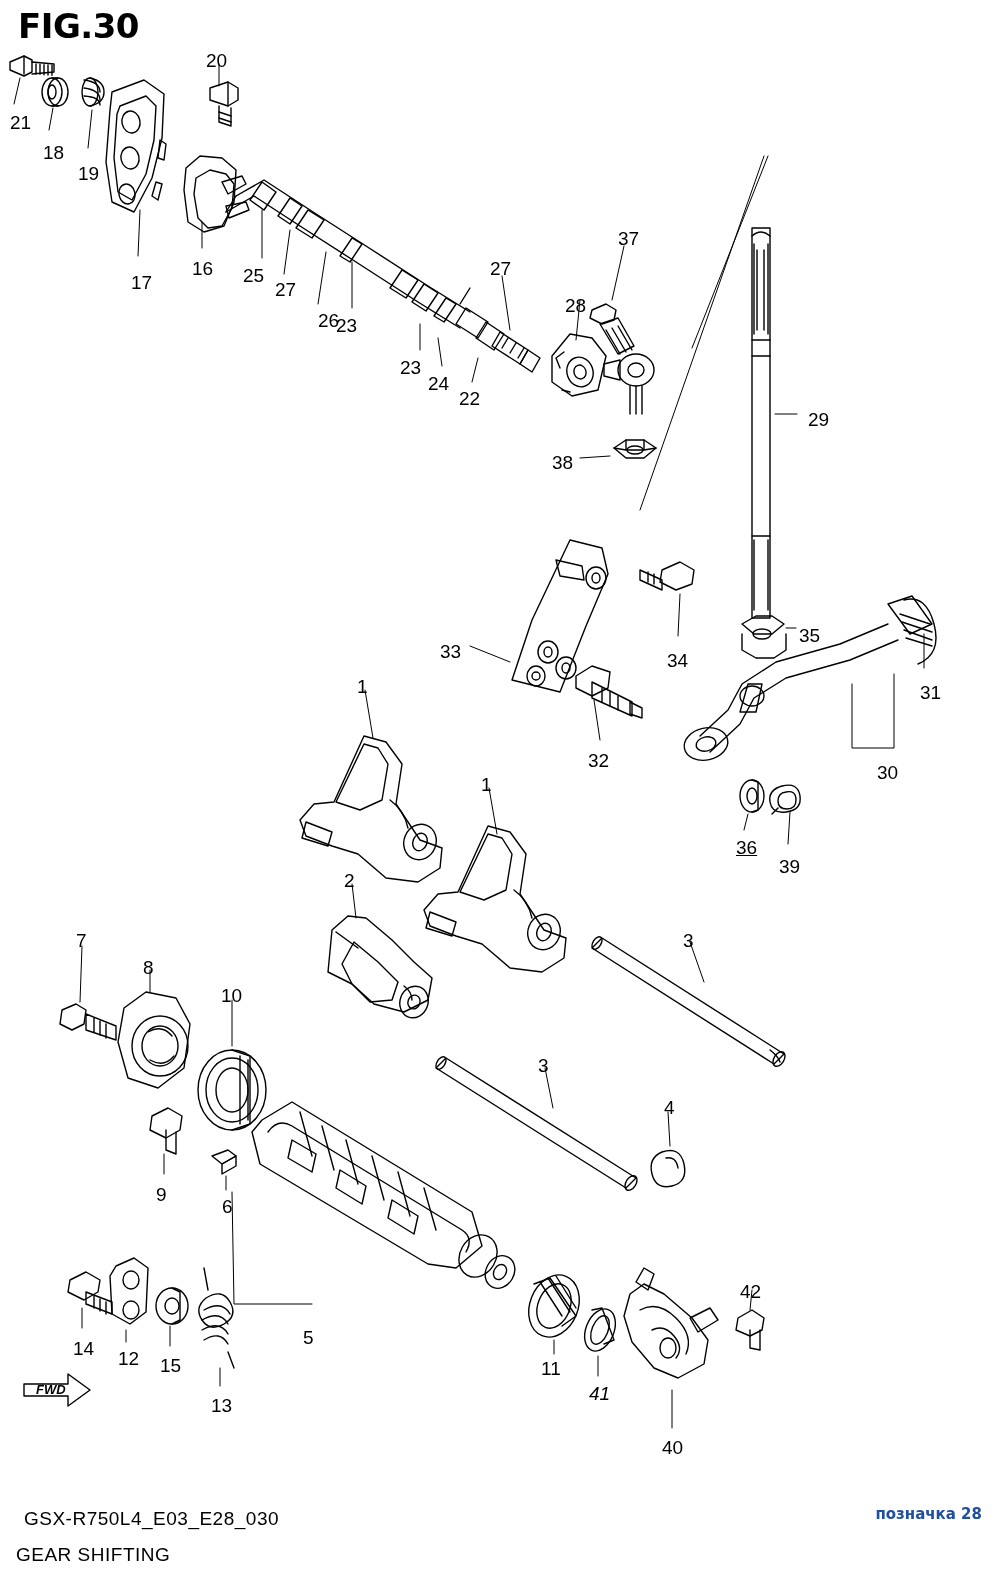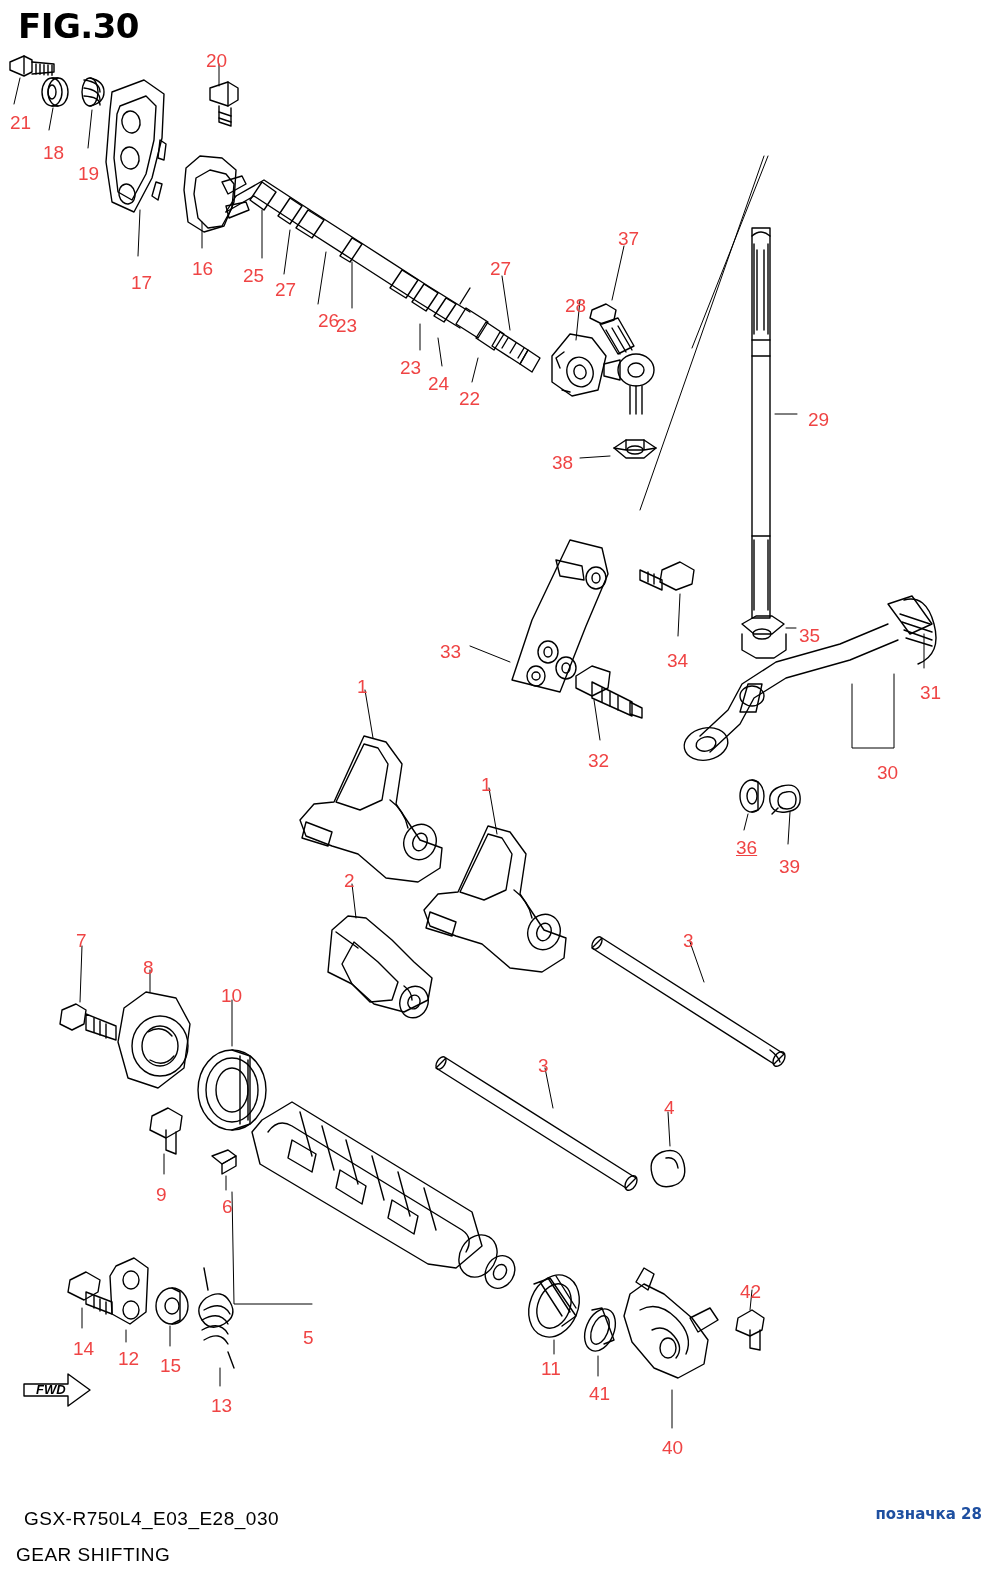--- a/index.html
+++ b/index.html
@@ -63,21 +63,21 @@
     font-size: 17px;
     font-weight: bold;
     color: #1e4fa0;
     text-align: right;
     font-family: "DejaVu Sans", sans-serif;
   }
   .callout {
     position: absolute;
     font-size: 19px;
     font-family: "Liberation Sans", sans-serif;
-    color: #ef4444;
+    color: #000000;
     white-space: nowrap;
   }
   svg.art {
     position: absolute;
     left: 0;
     top: 0;
     width: 1000px;
     height: 1584px;
   }
   .fwd-label {
@@ -484,21 +484,21 @@
   <div class="callout" style="left:683px; top:930px;">3</div>
   <div class="callout" style="left:538px; top:1055px;">3</div>
   <div class="callout" style="left:664px; top:1097px;">4</div>
   <div class="callout" style="left:76px; top:930px;">7</div>
   <div class="callout" style="left:143px; top:957px;">8</div>
   <div class="callout" style="left:221px; top:985px;">10</div>
   <div class="callout" style="left:156px; top:1184px;">9</div>
   <div class="callout" style="left:222px; top:1196px;">6</div>
   <div class="callout" style="left:303px; top:1327px;">5</div>
   <div class="callout" style="left:541px; top:1358px;">11</div>
-  <div class="callout" style="left:589px; top:1383px;">41</div>
+  <div class="callout" style="left:589px; top:1383px;font-style:italic;">41</div>
   <div class="callout" style="left:662px; top:1437px;text-align:center;">40</div>
   <div class="callout" style="left:740px; top:1281px;">42</div>
   <div class="callout" style="left:73px; top:1338px;">14</div>
   <div class="callout" style="left:118px; top:1348px;">12</div>
   <div class="callout" style="left:160px; top:1355px;">15</div>
   <div class="callout" style="left:211px; top:1395px;">13</div>
 
   <div class="footer-left-1">GSX-R750L4_E03_E28_030</div>
   <div class="footer-left-2">GEAR SHIFTING</div>
   <div class="wm-1">позначка 28</div>

